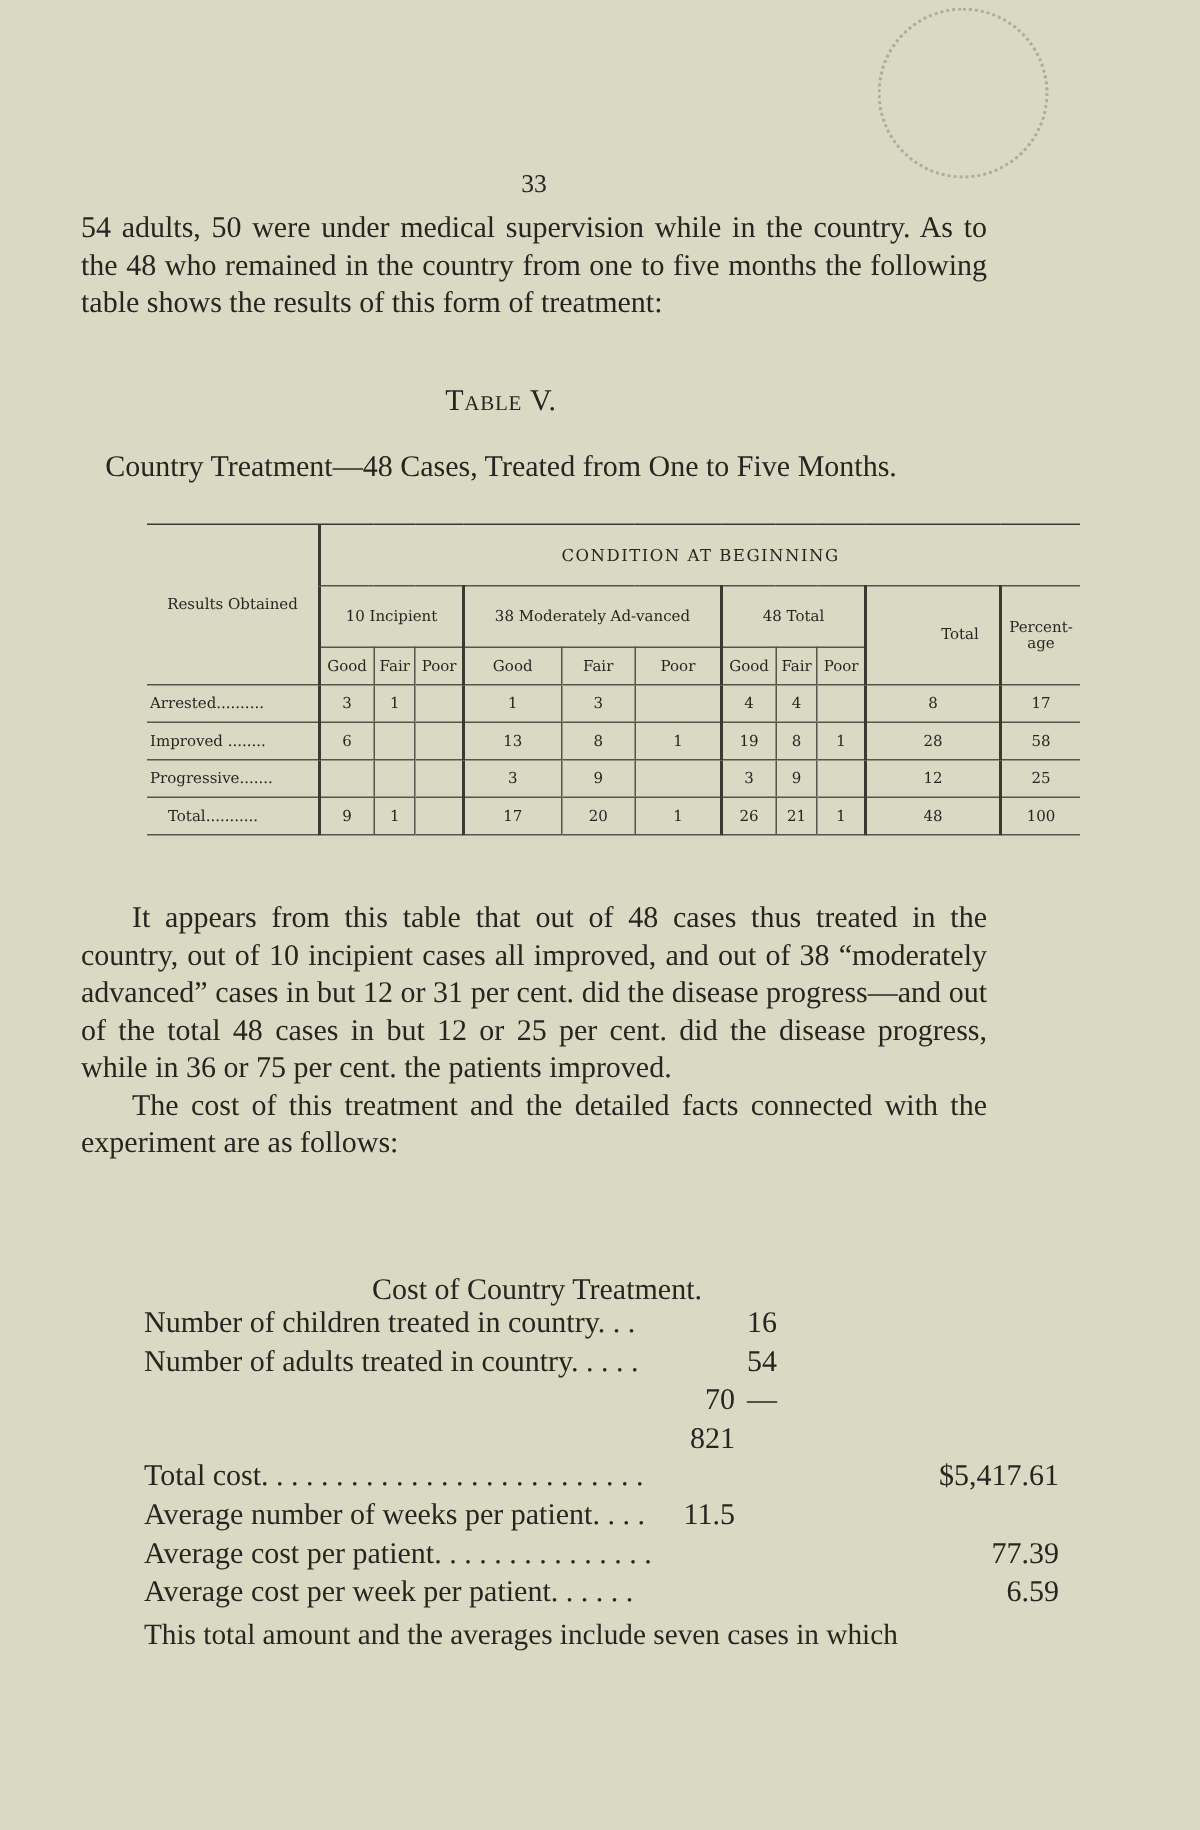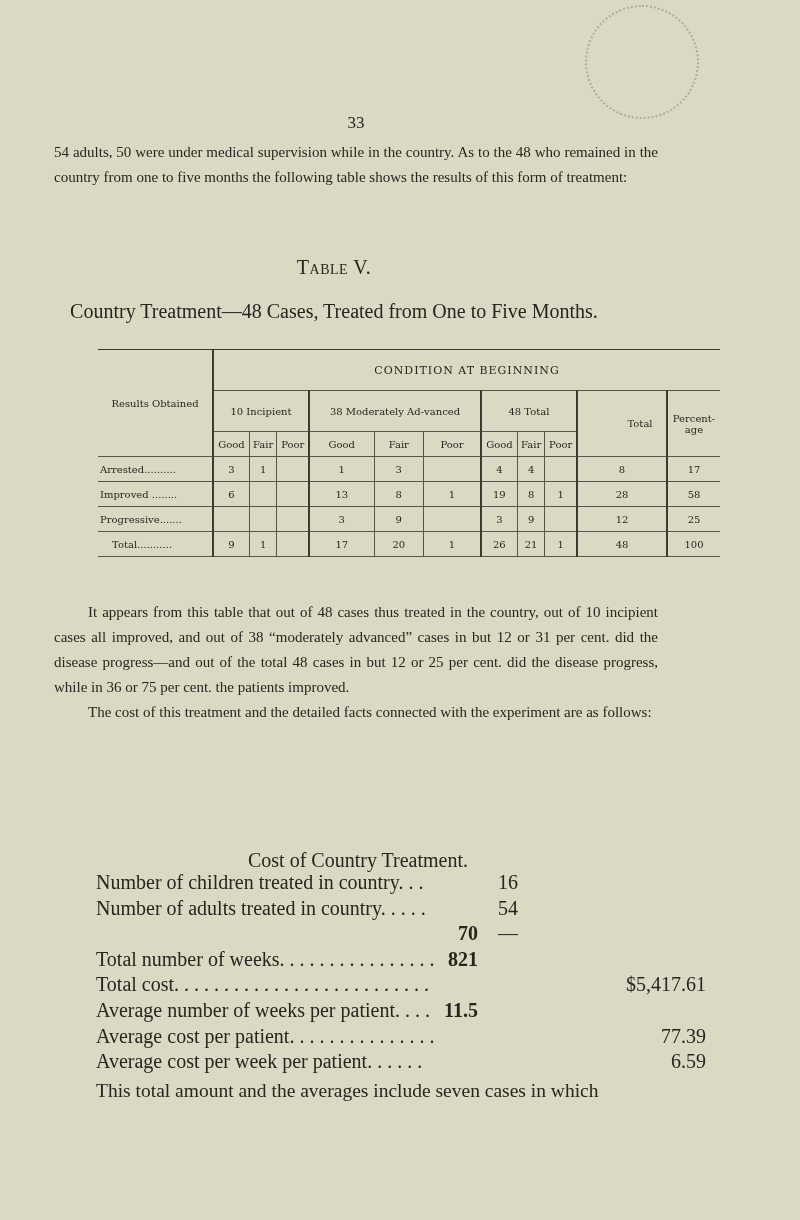--- a/index.html
+++ b/index.html
@@ -13,21 +13,21 @@
   .stamp {
     position: absolute; left: 585px; top: 5px; width: 110px; height: 110px;
     border-radius: 50%;
     border: 2px dotted #8a8a80;
     opacity: 0.55;
   }
   .page-number {
     position: absolute; left: 0; width: 712px; top: 113px;
     text-align: center; font-size: 17px;
   }
-  .para { position: absolute; left: 54px; width: 604px; font-size: 15px; line-height: 25px; text-align: justify; }
+  .para { position: absolute; left: 54px; width: 604px; font-size: 20px; line-height: 25px; text-align: justify; }
   .para p { margin: 0; }
   .indent { text-indent: 34px; }
   .center { position: absolute; left: 0; width: 668px; text-align: center; }
   .table-title { top: 256px; font-size: 20px; letter-spacing: 0.5px; }
   .table-title .sc { font-variant: small-caps; }
   .table-caption { top: 300px; font-size: 20px; }
 
   table.data {
     position: absolute; left: 98px; top: 349px; width: 622px;
     border-collapse: collapse;
@@ -46,21 +46,21 @@
   .sub-head { height: 24px; }
   table.data tbody td { height: 24px; }
   .total-label { padding-left: 14px !important; }
   .thick-left { border-left: 2px solid #3a3a33 !important; }
 
   .cost-title { top: 849px; font-size: 20px; margin-left: 24px; }
   .cost-list { position: absolute; left: 96px; top: 871px; width: 610px; font-size: 20px; }
   .cost-row { position: relative; height: 25.6px; }
   .cost-row .label { position: absolute; left: 0; white-space: nowrap; }
   .cost-row .c1 { position: absolute; left: 402px; }
-  .cost-row .c2 { position: absolute; right: 228px; text-align: center; font-weight: bold; }
+  .cost-row .c2 { position: absolute; right: 216px; text-align: center; }
   .cost-row .c3 { position: absolute; right: 0; text-align: center; }
   .bottom-line { position: absolute; left: 96px; top: 1080px; font-size: 19.5px; }
 </style>
 </head>
 <body>
 
 <div class="stamp"></div>
 
 <div class="page-number">33</div>
 
@@ -178,21 +178,20 @@
     <span class="c2"></span>
     <span class="c3"></span>
   </div>
   <div class="cost-row">
     <span class="label"></span>
     <span class="c1">—</span>
     <span class="c2">70</span>
     <span class="c3"></span>
   </div>
   <div class="cost-row">
-    <span class="label">Total number of weeks. . . . . . . . . . . . . . . .</span>
     <span class="c1"></span>
     <span class="c2">821</span>
     <span class="c3"></span>
   </div>
   <div class="cost-row">
     <span class="label">Total cost. . . . . . . . . . . . . . . . . . . . . . . . . .</span>
     <span class="c1"></span>
     <span class="c2"></span>
     <span class="c3">$5,417.61</span>
   </div>

